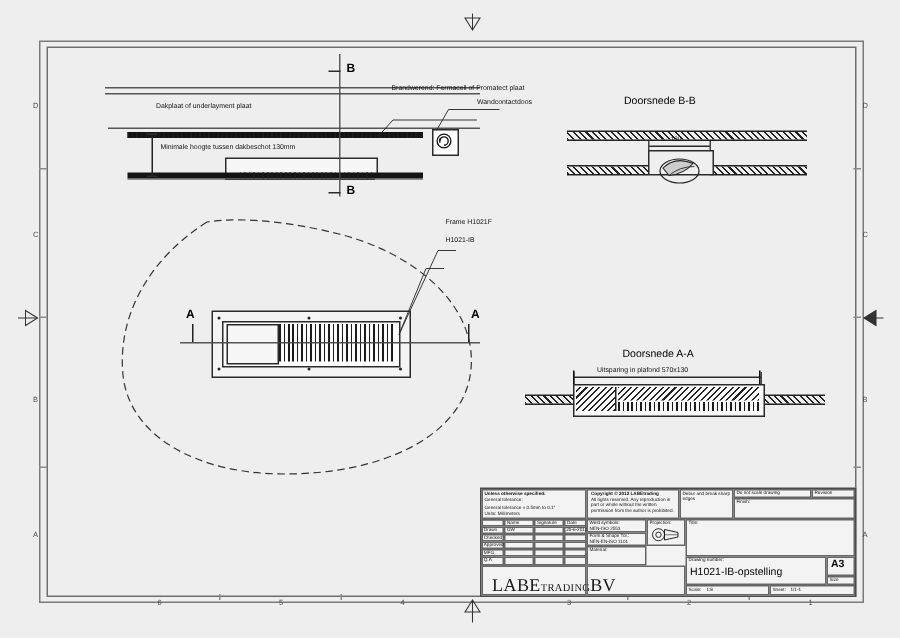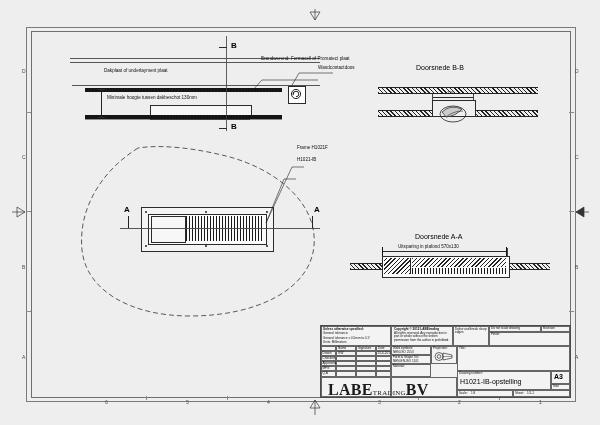--- a/index.html
+++ b/index.html
@@ -30,21 +30,21 @@
     background-image:repeating-linear-gradient(90deg,#1a1a1a 0 1px,transparent 1px 3px);}
   .solid{position:absolute;background:#141414;}
   .box{position:absolute;border:1px solid #2b2b2b;}
   
   #tb{position:absolute;left:320px;top:325px;width:249px;height:71px;border:1px solid #4a4a4a;background:#f3f3f3;}
   #tb div.c{position:absolute;box-sizing:border-box;border:0.5px solid #666;}
   .t{position:absolute;font-size:3.1px;line-height:1.12;color:#111;white-space:nowrap;}
   .t8{position:absolute;font-size:7px;line-height:1;color:#000;white-space:nowrap;}
   .tbold{font-weight:700;}
   .logo{position:absolute;font-family:"Liberation Serif", serif;white-space:nowrap;}
-  .logo .big{font-size:16px;letter-spacing:0.3px;font-weight:bold;}
+  .logo .big{font-size:12px;letter-spacing:0.3px;}
   .logo .sm{font-size:7px;letter-spacing:0.2px;}
 </style>
 </head>
 <body>
 
 <div id="sheet">
 
   <div class="frame-outer"></div>
   <div class="frame-inner"></div>
 

